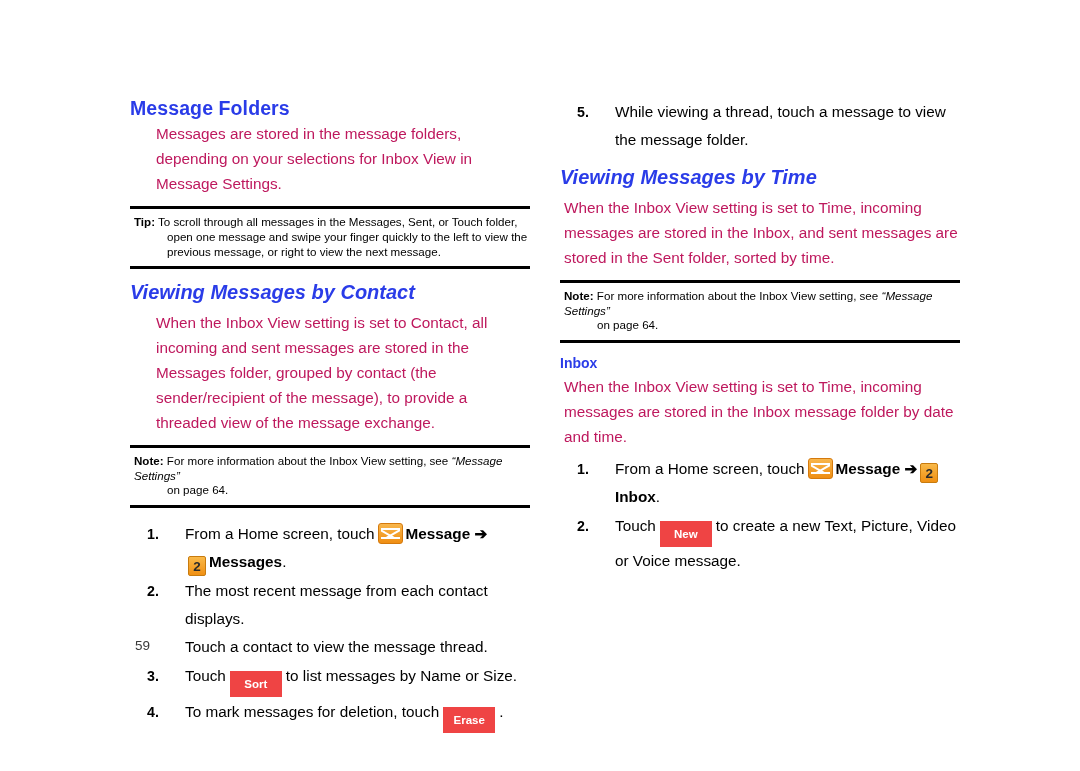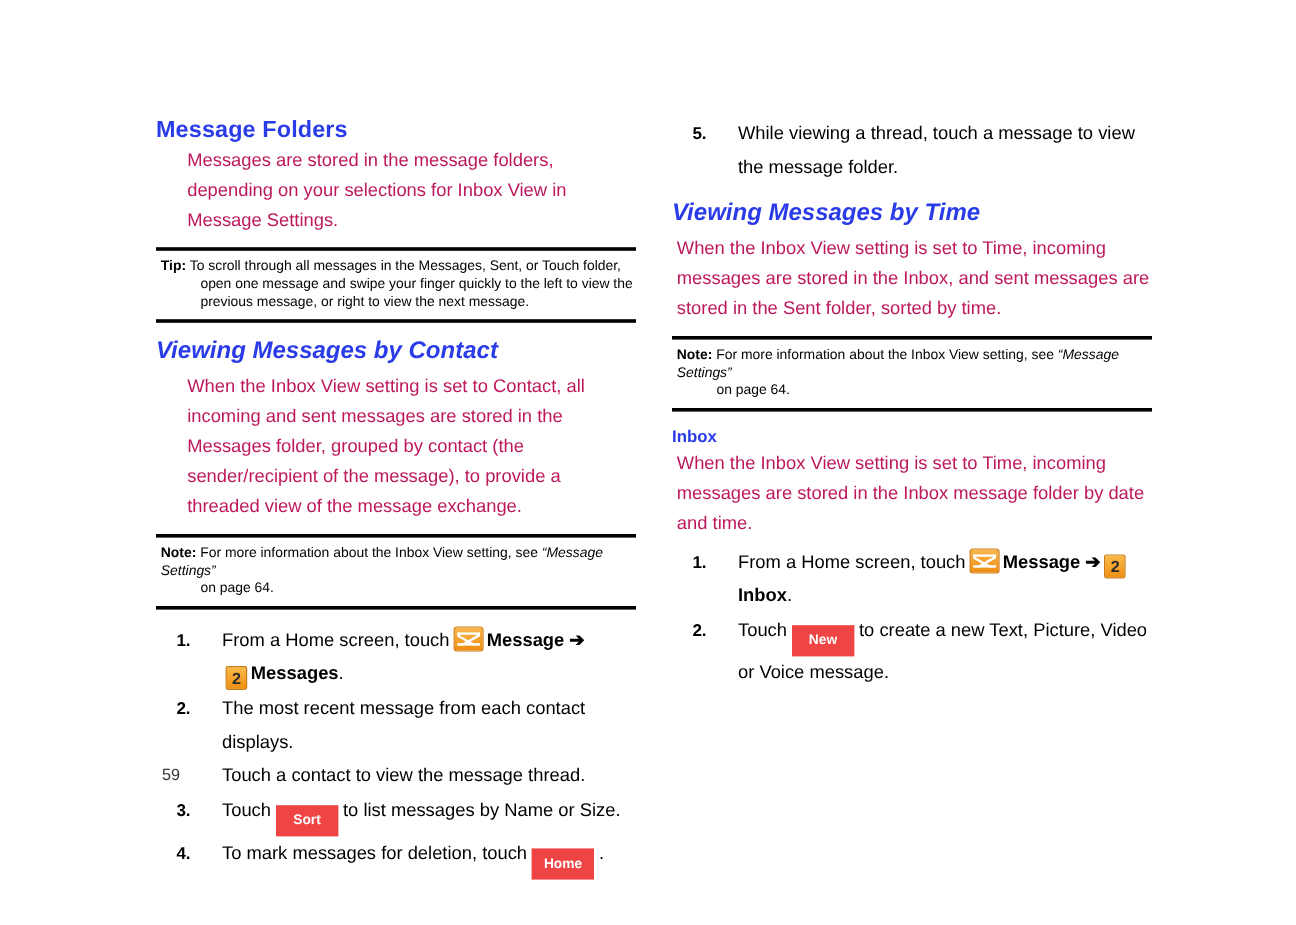--- a/index.html
+++ b/index.html
@@ -259,21 +259,21 @@
         <span class="sub">Touch a contact to view the message thread.</span>
       </li>
 
       <li>
         <span class="num">3.</span>
         <span>Touch</span><span class="btn-key">Sort</span><span>to list messages by Name or Size.</span>
       </li>
 
       <li>
         <span class="num">4.</span>
-        <span>To mark messages for deletion, touch</span><span class="btn-key">Home</span><span>.</span>
+        <span>To mark messages for deletion, touch</span><span class="btn-key">Erase</span><span>.</span>
       </li>
 
     </ol>
   </div>
 
   <div class="col col-right">
 
     <ol class="steps">
       <li>
         <span class="num">5.</span>

